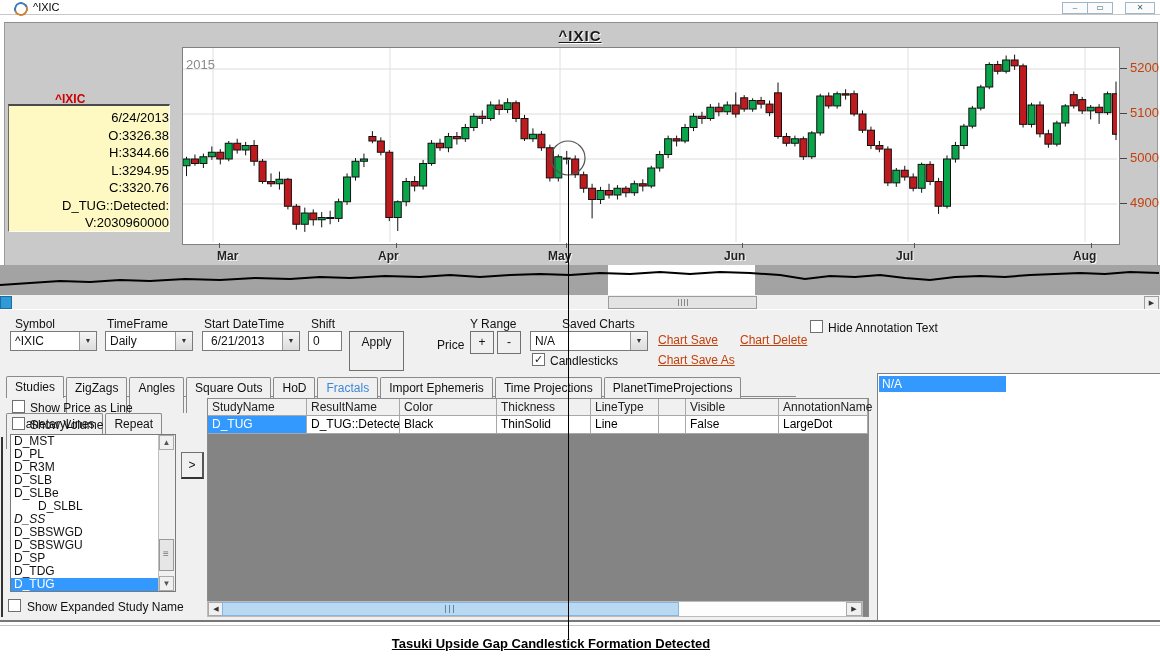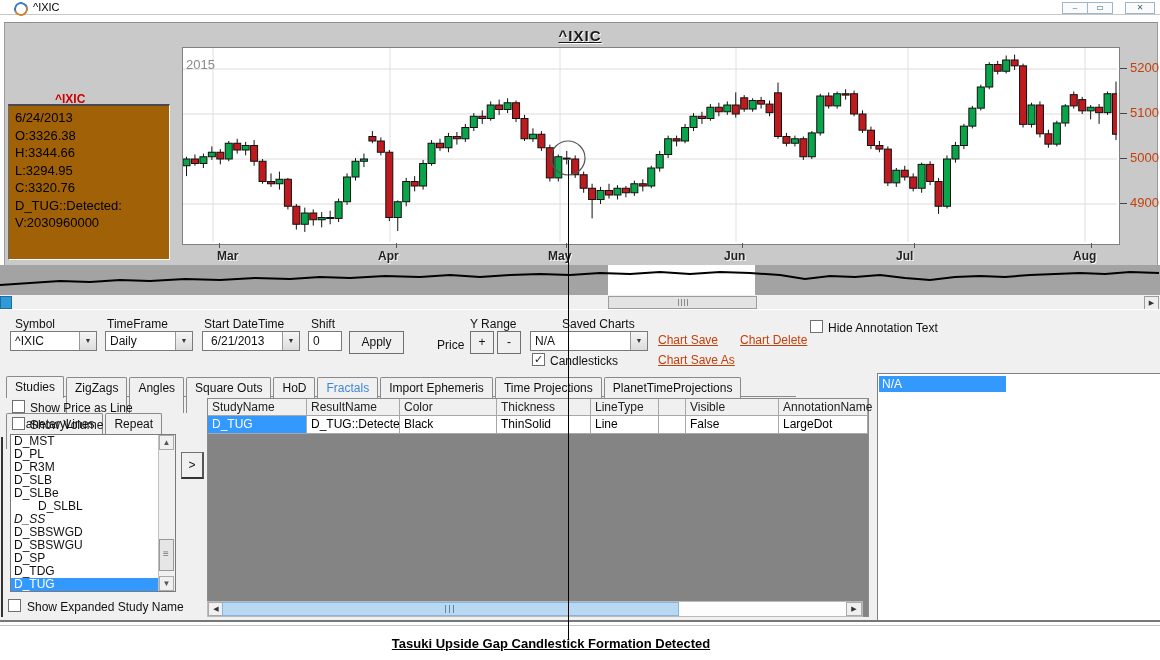--- a/index.html
+++ b/index.html
@@ -20,24 +20,24 @@
   #chart-title{left:0;top:27px;width:1160px;text-align:center;font-size:15px;font-weight:bold;
                letter-spacing:1px;text-decoration:underline;color:#1a1a1a;text-shadow:1px 1px 0 #ffffff;}
   #plot{left:182px;top:47px;width:936px;height:196px;background:#ffffff;border:1px solid #808080;}
   #year-overlay{left:186px;top:57px;font-size:13px;color:#8a8a8a;}
   .price-tick-label{font-size:13px;color:#c2410c;left:1130px;}
   .price-tick-dash{left:1120px;width:7px;height:1px;background:#444;}
   .month-label{top:249px;font-size:12px;font-weight:bold;color:#222;text-shadow:1px 1px 0 rgba(255,255,255,.9);}
   .month-tick{top:243px;width:1px;height:5px;background:#555;}
   
   #infobox-symbol{left:55px;top:92px;color:#cc0000;font-weight:bold;font-size:12px;}
-  #infobox{left:8px;top:104px;width:162px;height:156px;background:#a16207;
+  #infobox{left:8px;top:104px;width:162px;height:128px;background:#fef9c3;
            border-top:2px solid #4a4a4a;border-left:1px solid #6a6a6a;
            border-right:1px solid #fdfdfd;border-bottom:1px solid #fdfdfd;
-           font-size:13px;line-height:17.5px;padding:3px 0 0 6px;box-sizing:border-box;color:#000;}
+           font-size:13px;line-height:17.5px;padding:3px 0 0 6px;box-sizing:border-box;color:#000;text-align:right;}
   
   #navigator{left:0;top:265px;width:1160px;height:30px;background:#a3a3a3;}
   .nav-year{top:266px;font-size:12px;color:#7c7c7c;position:absolute;}
   .nav-month{top:277px;font-size:13px;color:#666;position:absolute;}
   #nav-scroll-strip{left:0;top:295px;width:1160px;height:14px;background:#f0f0f0;border-bottom:1px solid #d0d0d0;}
   #nav-thumb{background:#e3e3e3;border:1px solid #9c9c9c;height:11px;top:1px;}
   #nav-thumb .grip{position:absolute;left:50%;top:2px;width:10px;height:7px;margin-left:-5px;
       background:repeating-linear-gradient(90deg,#8a8a8a 0 1px,transparent 1px 3px);}
   #nav-right-arrow{left:1144px;top:296px;width:13px;height:12px;background:#eee;border:1px solid #9c9c9c;
       font-size:7px;line-height:11px;text-align:center;color:#333;}
@@ -405,21 +405,21 @@
 </div>
 <div class="ctl-label" style="left:204px;top:317px;">Start DateTime</div>
 <div class="combo" style="left:202px;top:331px;width:98px;">
   <span class="val" style="left:8px;">6/21/2013</span>
   <span class="dd">▼</span>
 </div>
 <div class="ctl-label" style="left:311px;top:317px;">Shift</div>
 <div class="combo" style="left:308px;top:331px;width:34px;">
   <span class="val">0</span>
 </div>
-<div class="btn" style="left:349px;top:331px;width:55px;height:23px;line-height:21px;">Apply</div>
+<div class="btn" style="left:349px;top:331px;width:55px;height:40px;line-height:21px;">Apply</div>
 
 <div class="ctl-label" style="left:470px;top:317px;">Y Range</div>
 <div class="ctl-label" style="left:437px;top:338px;">Price</div>
 <div class="btn" style="left:470px;top:331px;width:24px;height:23px;line-height:21px;">+</div>
 <div class="btn" style="left:497px;top:331px;width:24px;height:23px;line-height:21px;">-</div>
 
 <div class="ctl-label" style="left:562px;top:317px;">Saved Charts</div>
 <div class="combo" style="left:530px;top:331px;width:118px;">
   <span class="val">N/A</span>
   <span class="dd">▼</span>

